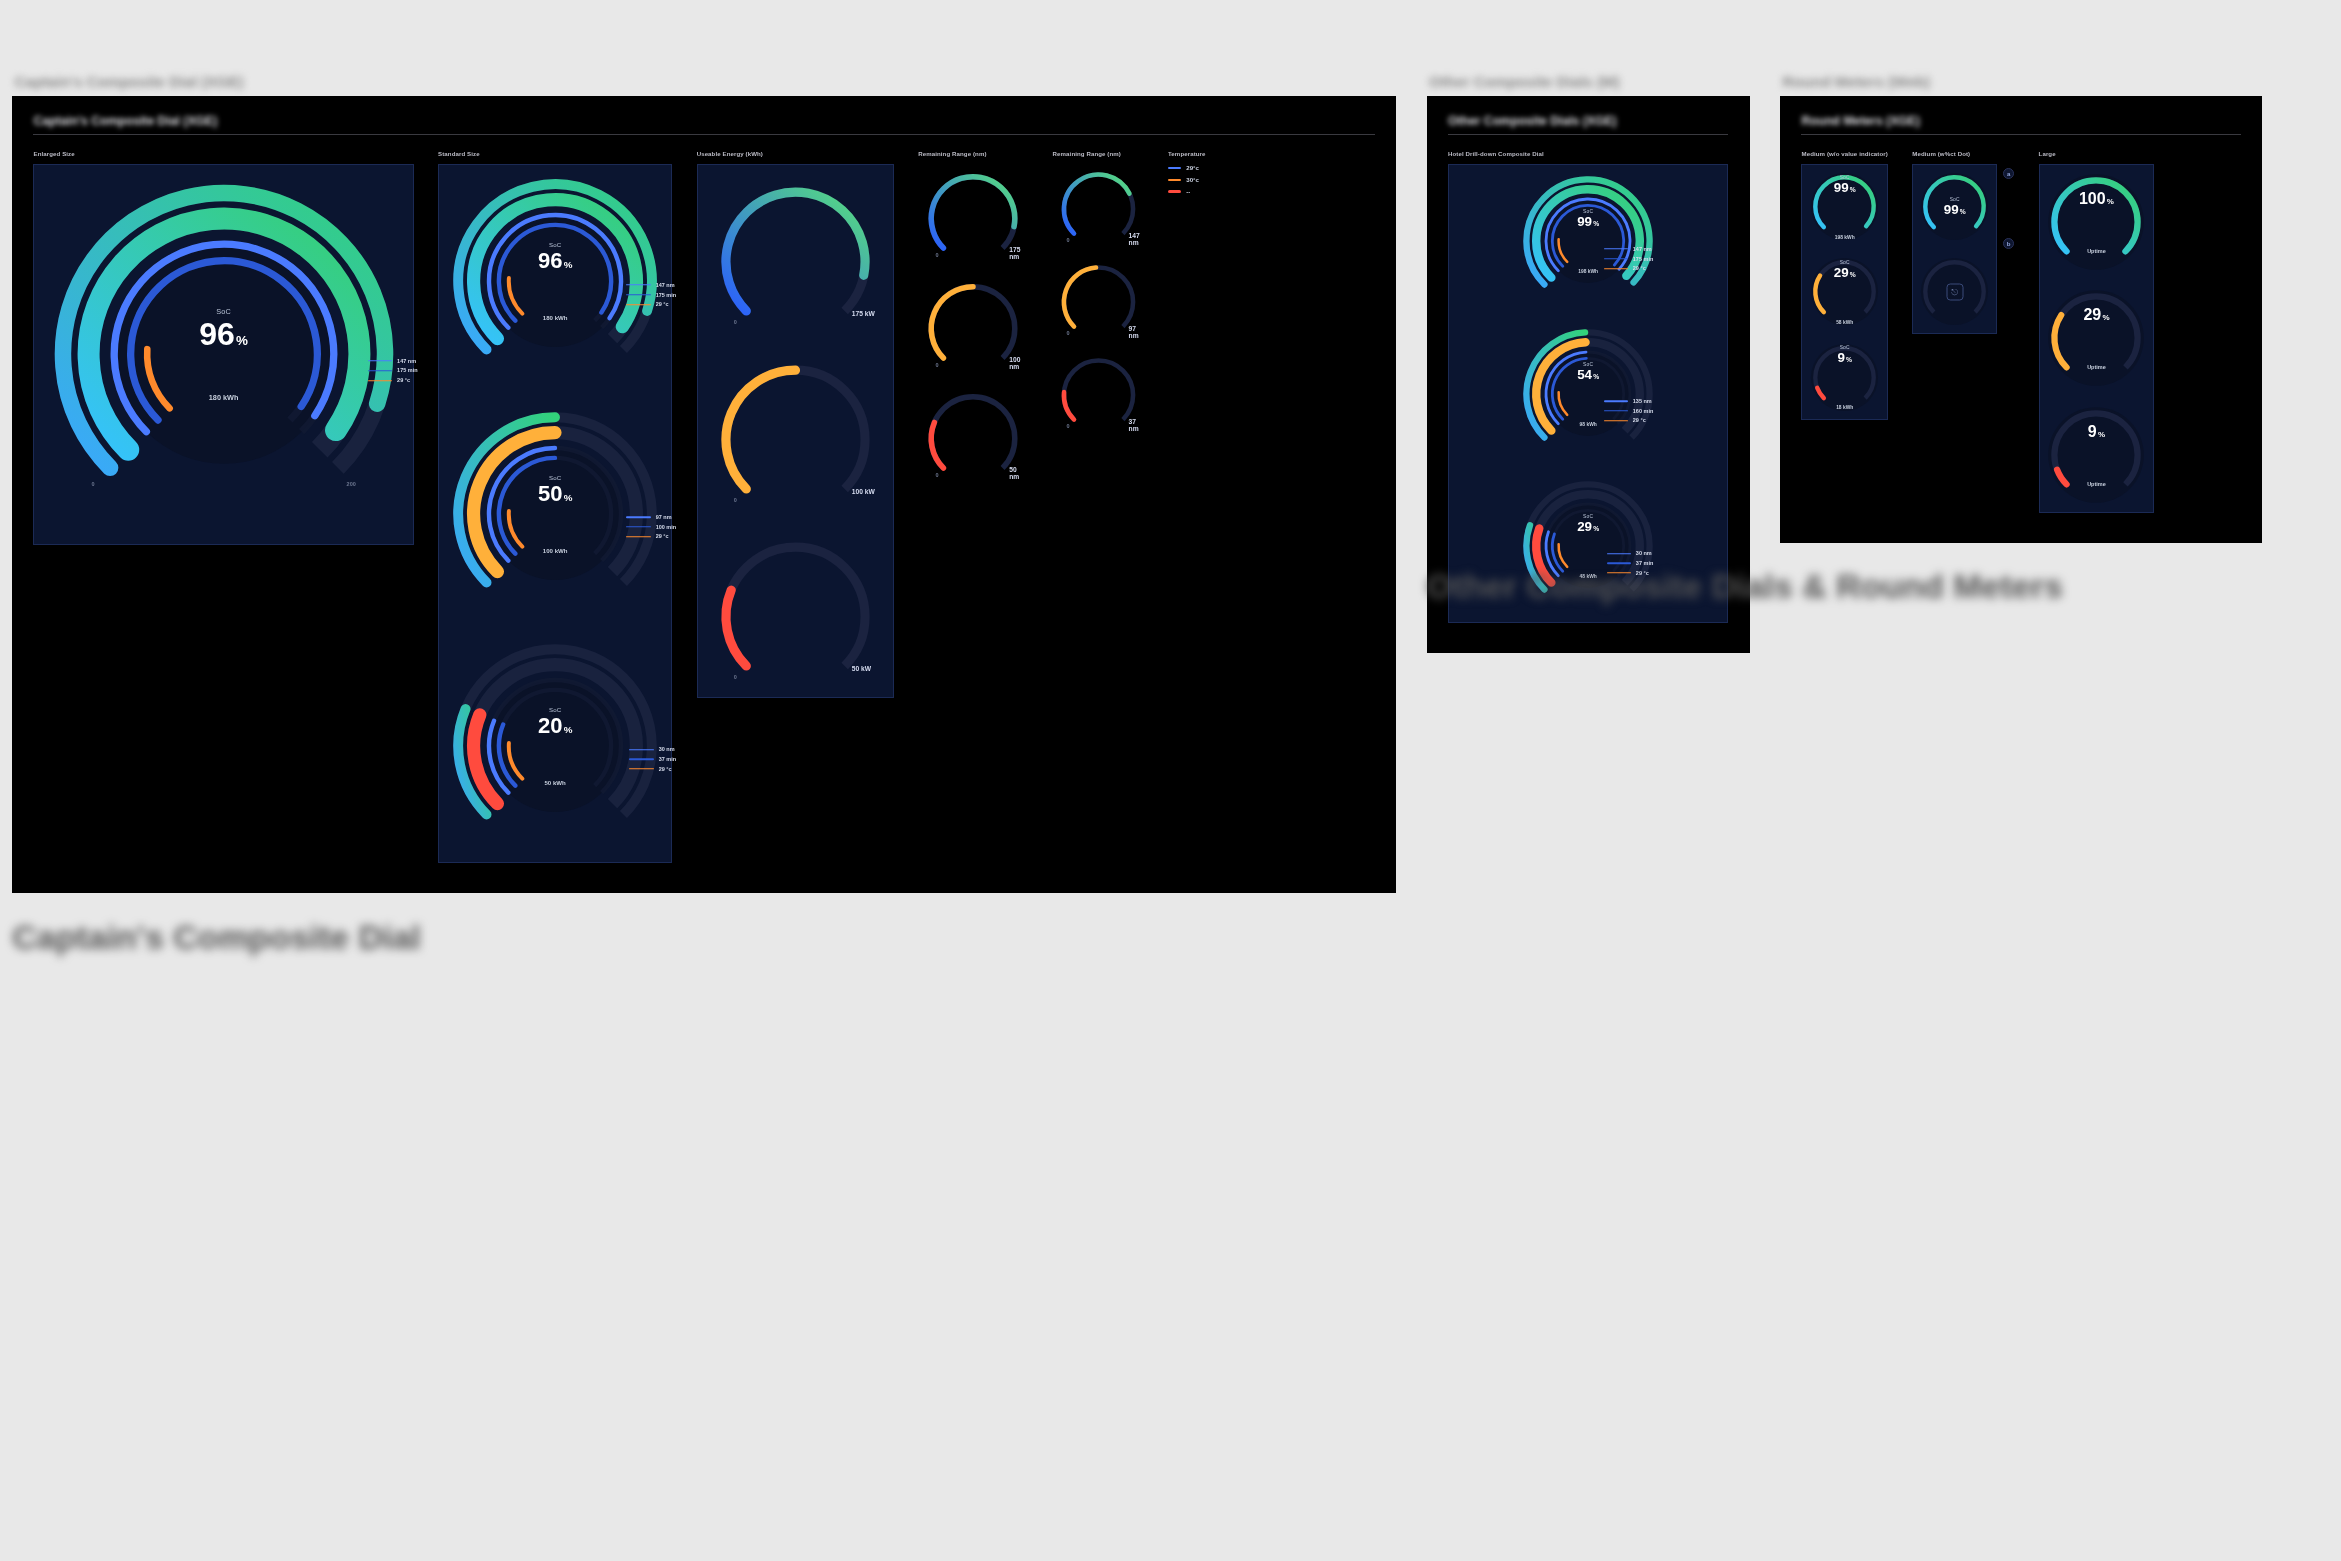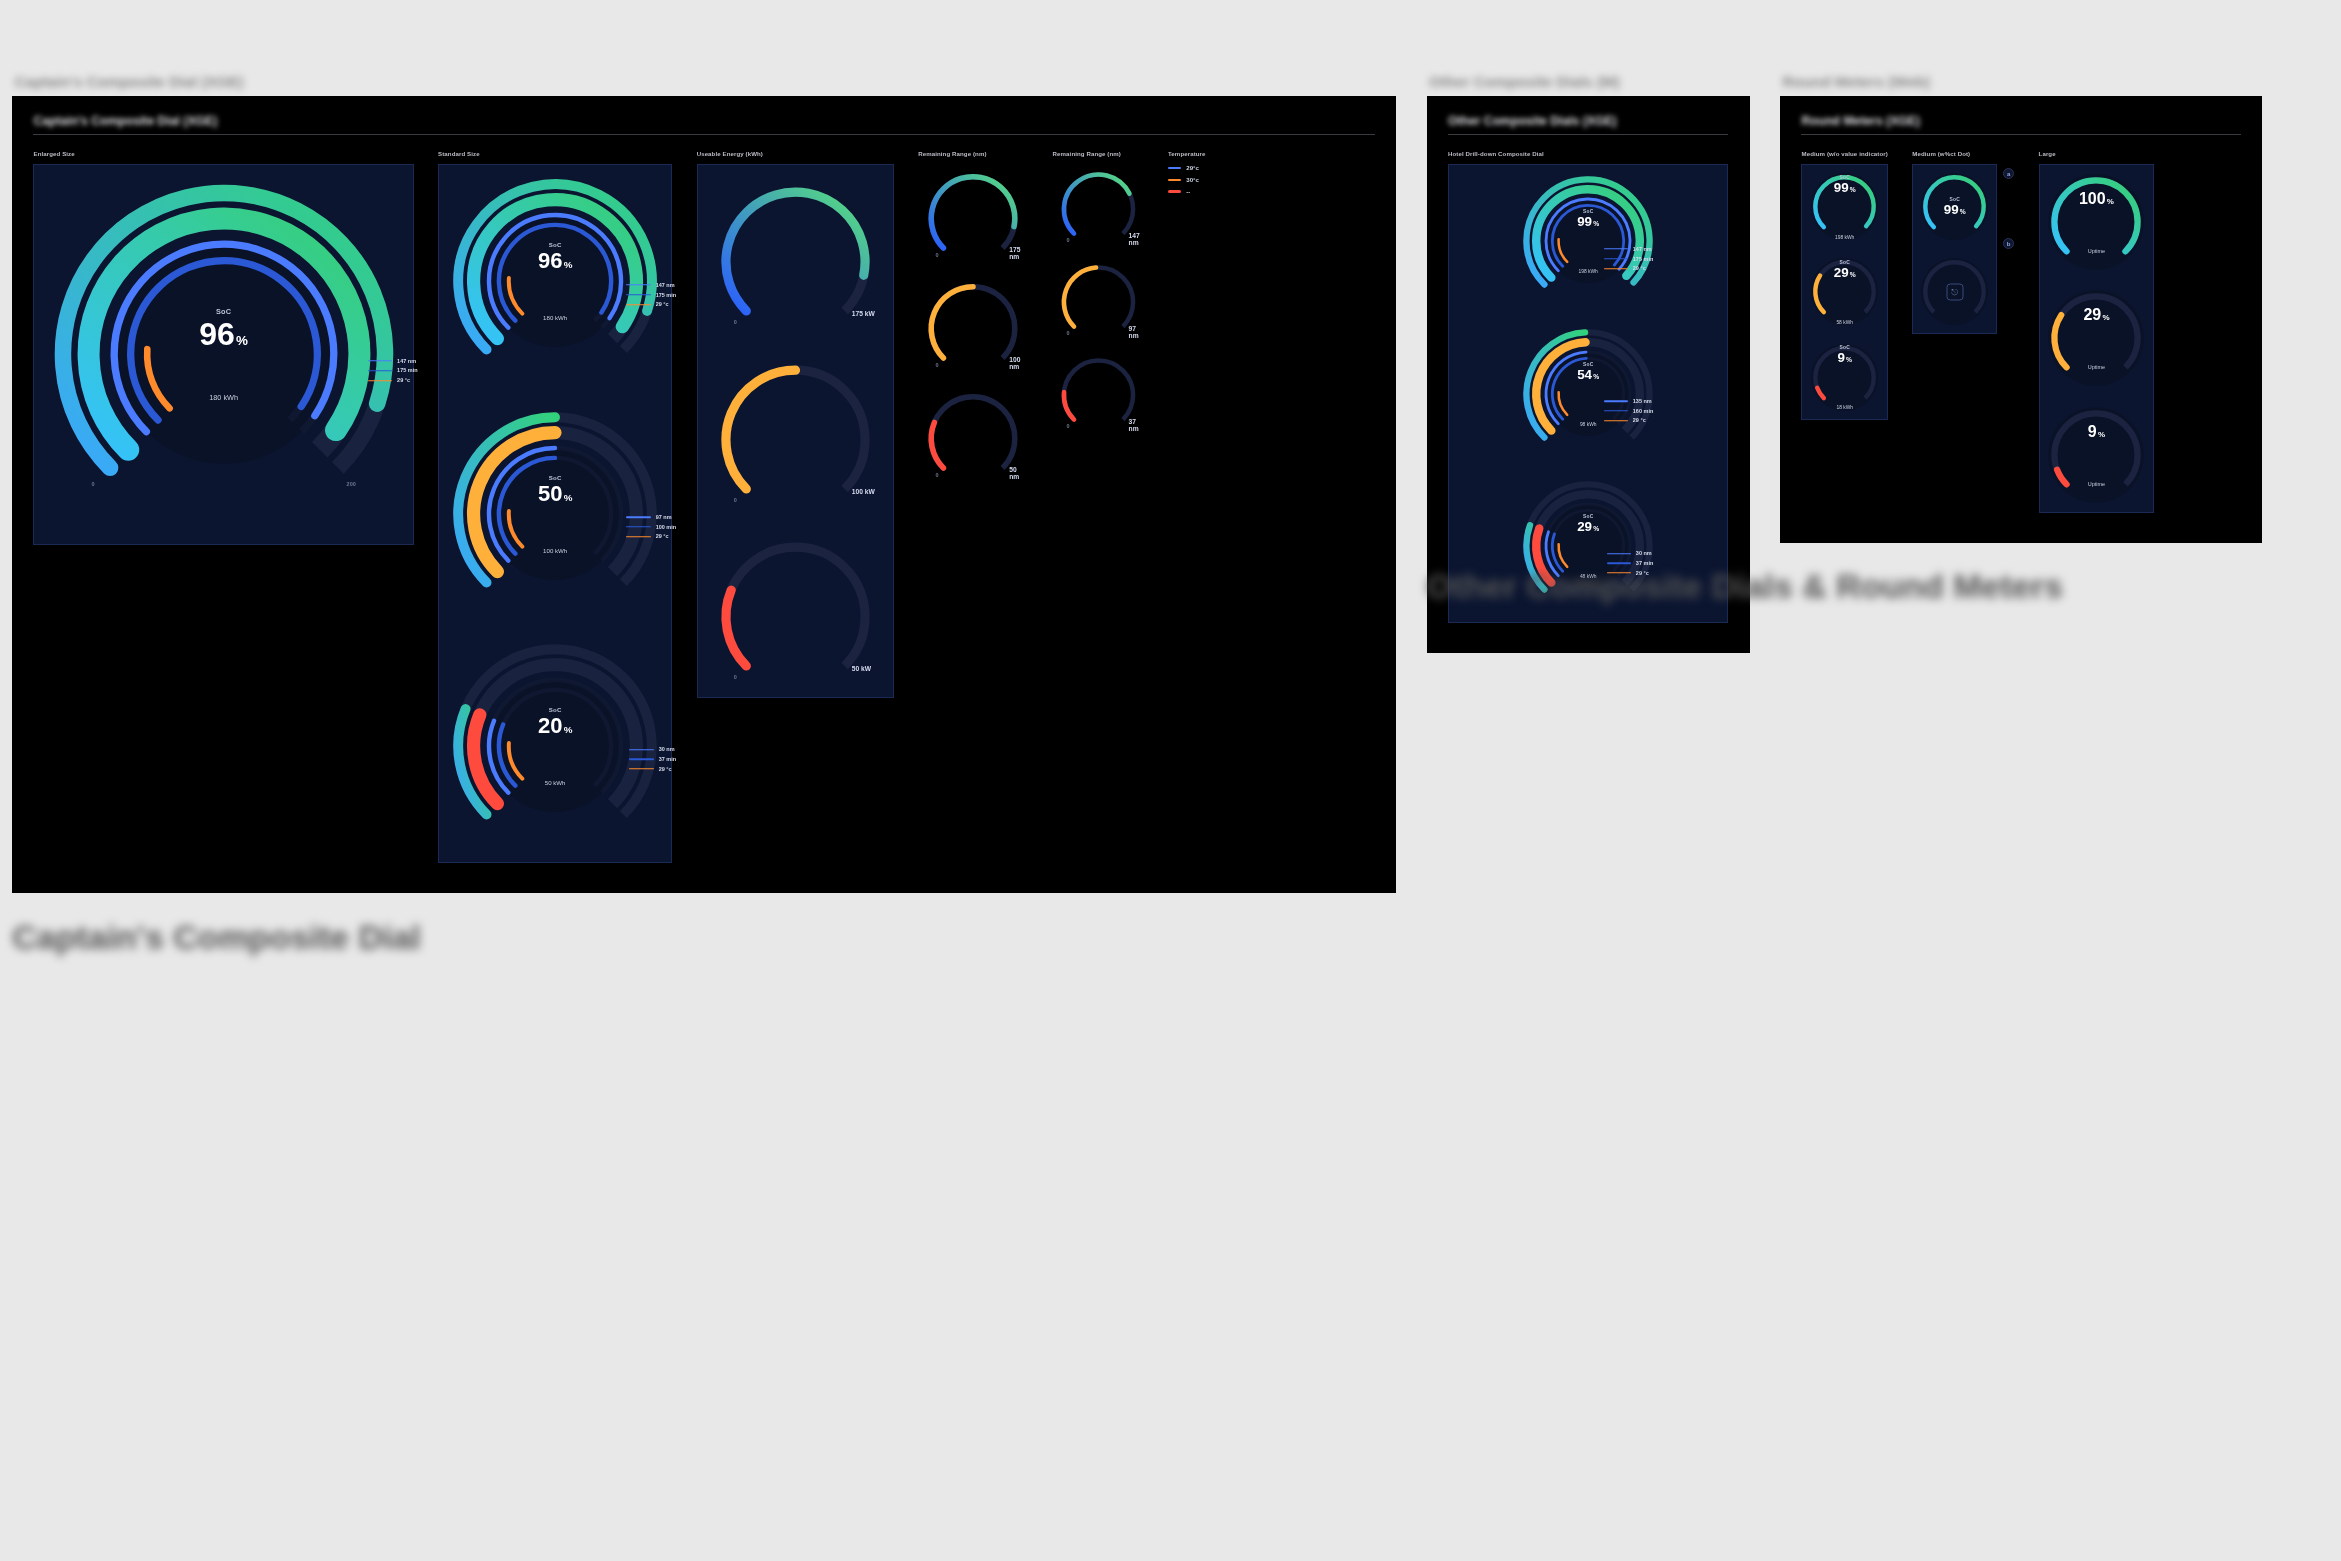--- a/index.html
+++ b/index.html
@@ -70,24 +70,24 @@
     align-items: center;
     gap: 12.2px;
   }
   .sel-tight { padding: 4.9px; }
 
   
   .dial { position: relative; display: flex; flex-direction: column; align-items: center; }
   .dial svg { display: block; }
 
   .center-text { position: absolute; left: 50%; top: 50%; transform: translate(-50%, -50%); text-align: center; pointer-events: none; }
-  .center-text .lbl { color: #b9c4d7; font-size: 6.1px; font-weight: 700; letter-spacing: 0.2px; }
+  .center-text .lbl { color: #b9c4d7; font-size: 6.1px; font-weight: 400; letter-spacing: 0.2px; }
   .center-text .big { color: #fff; font-weight: 800; display: flex; align-items: baseline; justify-content: center; gap: 1.2px;}
   .center-text .big .unit { font-weight: 600; }
-  .center-text .sub { color: #c7cfdd; font-size: 6.1px; font-weight: 400; margin-top: 40px; }
+  .center-text .sub { color: #c7cfdd; font-size: 6.1px; font-weight: 700; margin-top: 40px; }
 
   .dial-xl .big .val { font-size: 32px; }
   .dial-xl .big .unit{ font-size: 13.4px; }
   .dial-xl .lbl { font-size: 7.3px; }
   .dial-xl .sub { font-size: 7.3px; }
 
   .dial-l .big .val { font-size: 22px; }
   .dial-l .big .unit{ font-size: 9.8px; }
   .dial-l .lbl { font-size: 6.1px; }
   .dial-l .sub { font-size: 6.1px; }

